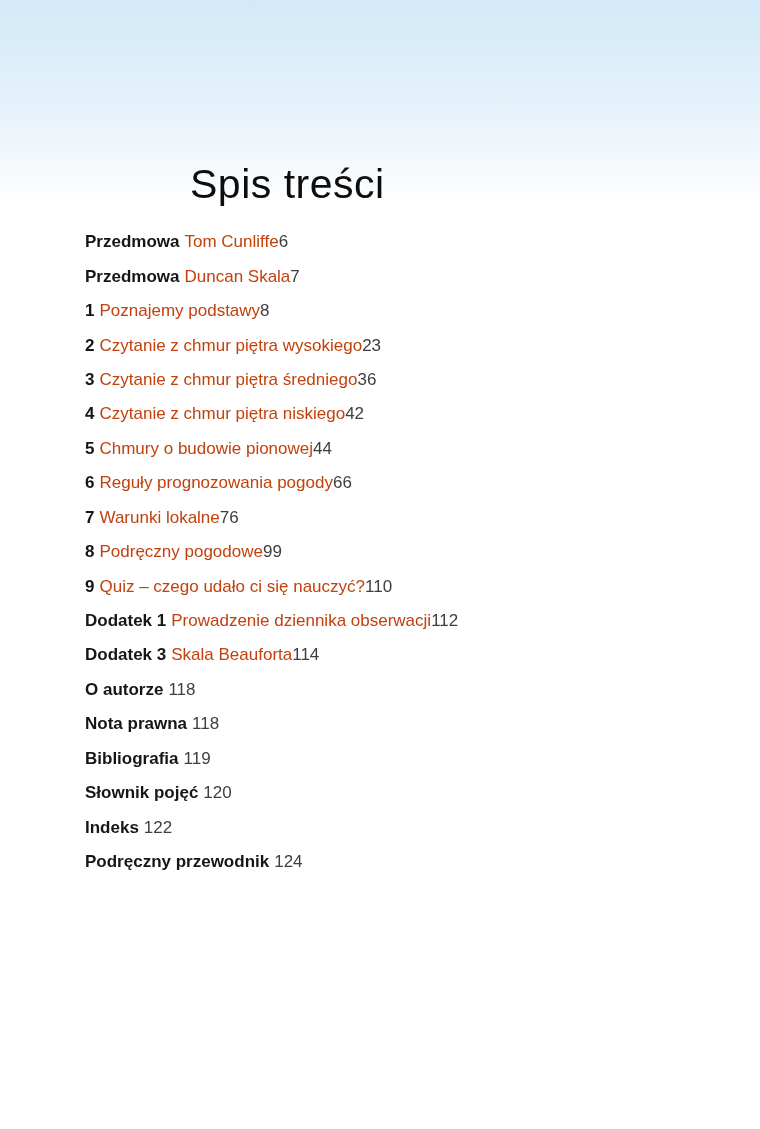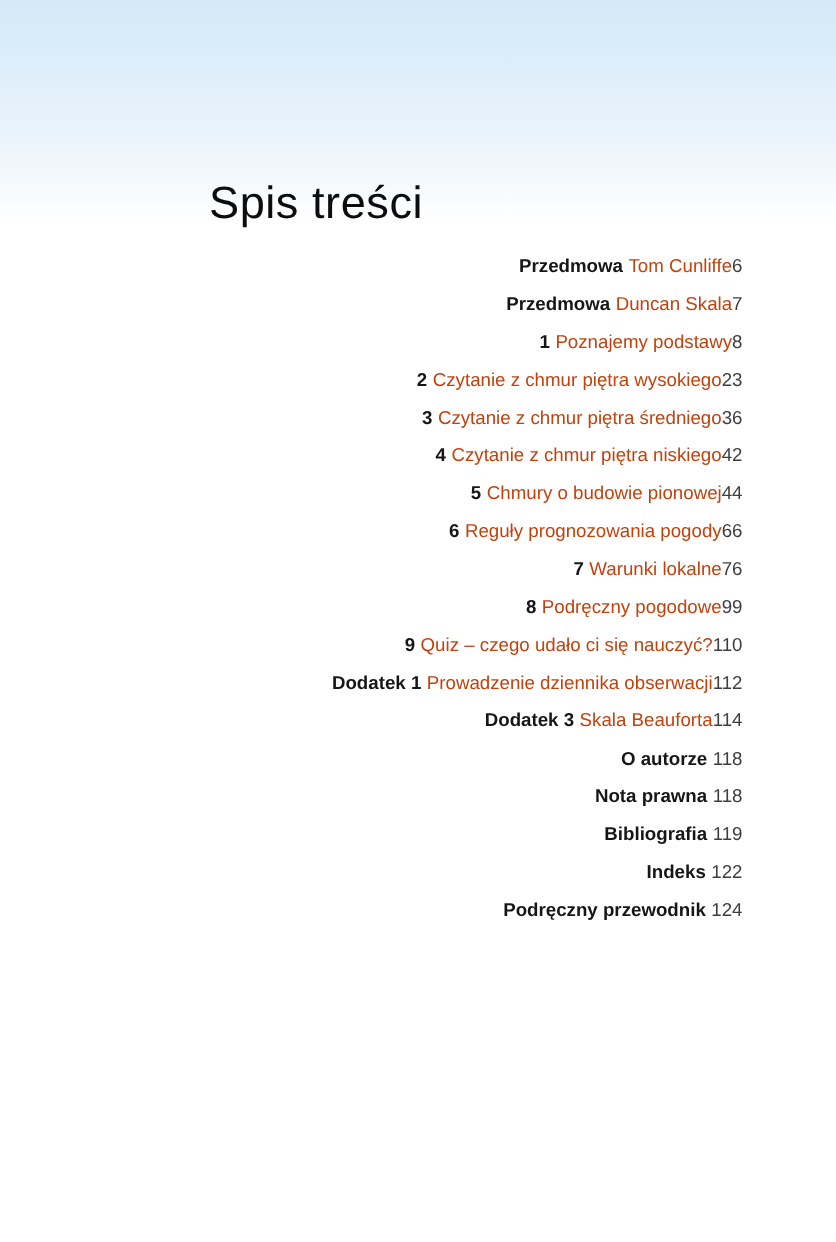--- a/index.html
+++ b/index.html
@@ -26,21 +26,21 @@
   .toc-list {
     position: absolute;
     left: 85px;
     right: 85px;
     top: 225px;
   }
   .toc-row {
     height: 34.45px;
     display: flex;
     align-items: center;
-    justify-content: flex-end;
+    justify-content: flex-start;
   }
   .entry-label {
     display: flex;
     gap: 5px;
     font-size: 17px;
     white-space: nowrap;
   }
   .entry-prefix {
     font-weight: 700;
     color: #161616;
@@ -182,20 +182,27 @@
   </div>
 
   <div class="toc-row">
     <span class="entry-label">
       <span class="entry-prefix">Bibliografia</span>
       <span class="entry-title"></span>
     </span>
     <span class="entry-page">119</span>
   </div>
 
+  <div class="toc-row">
+    <span class="entry-label">
+      <span class="entry-prefix">Słownik pojęć</span>
+      <span class="entry-title"></span>
+    </span>
+    <span class="entry-page">120</span>
+  </div>
 
   <div class="toc-row">
     <span class="entry-label">
       <span class="entry-prefix">Indeks</span>
       <span class="entry-title"></span>
     </span>
     <span class="entry-page">122</span>
   </div>
 
   <div class="toc-row">

